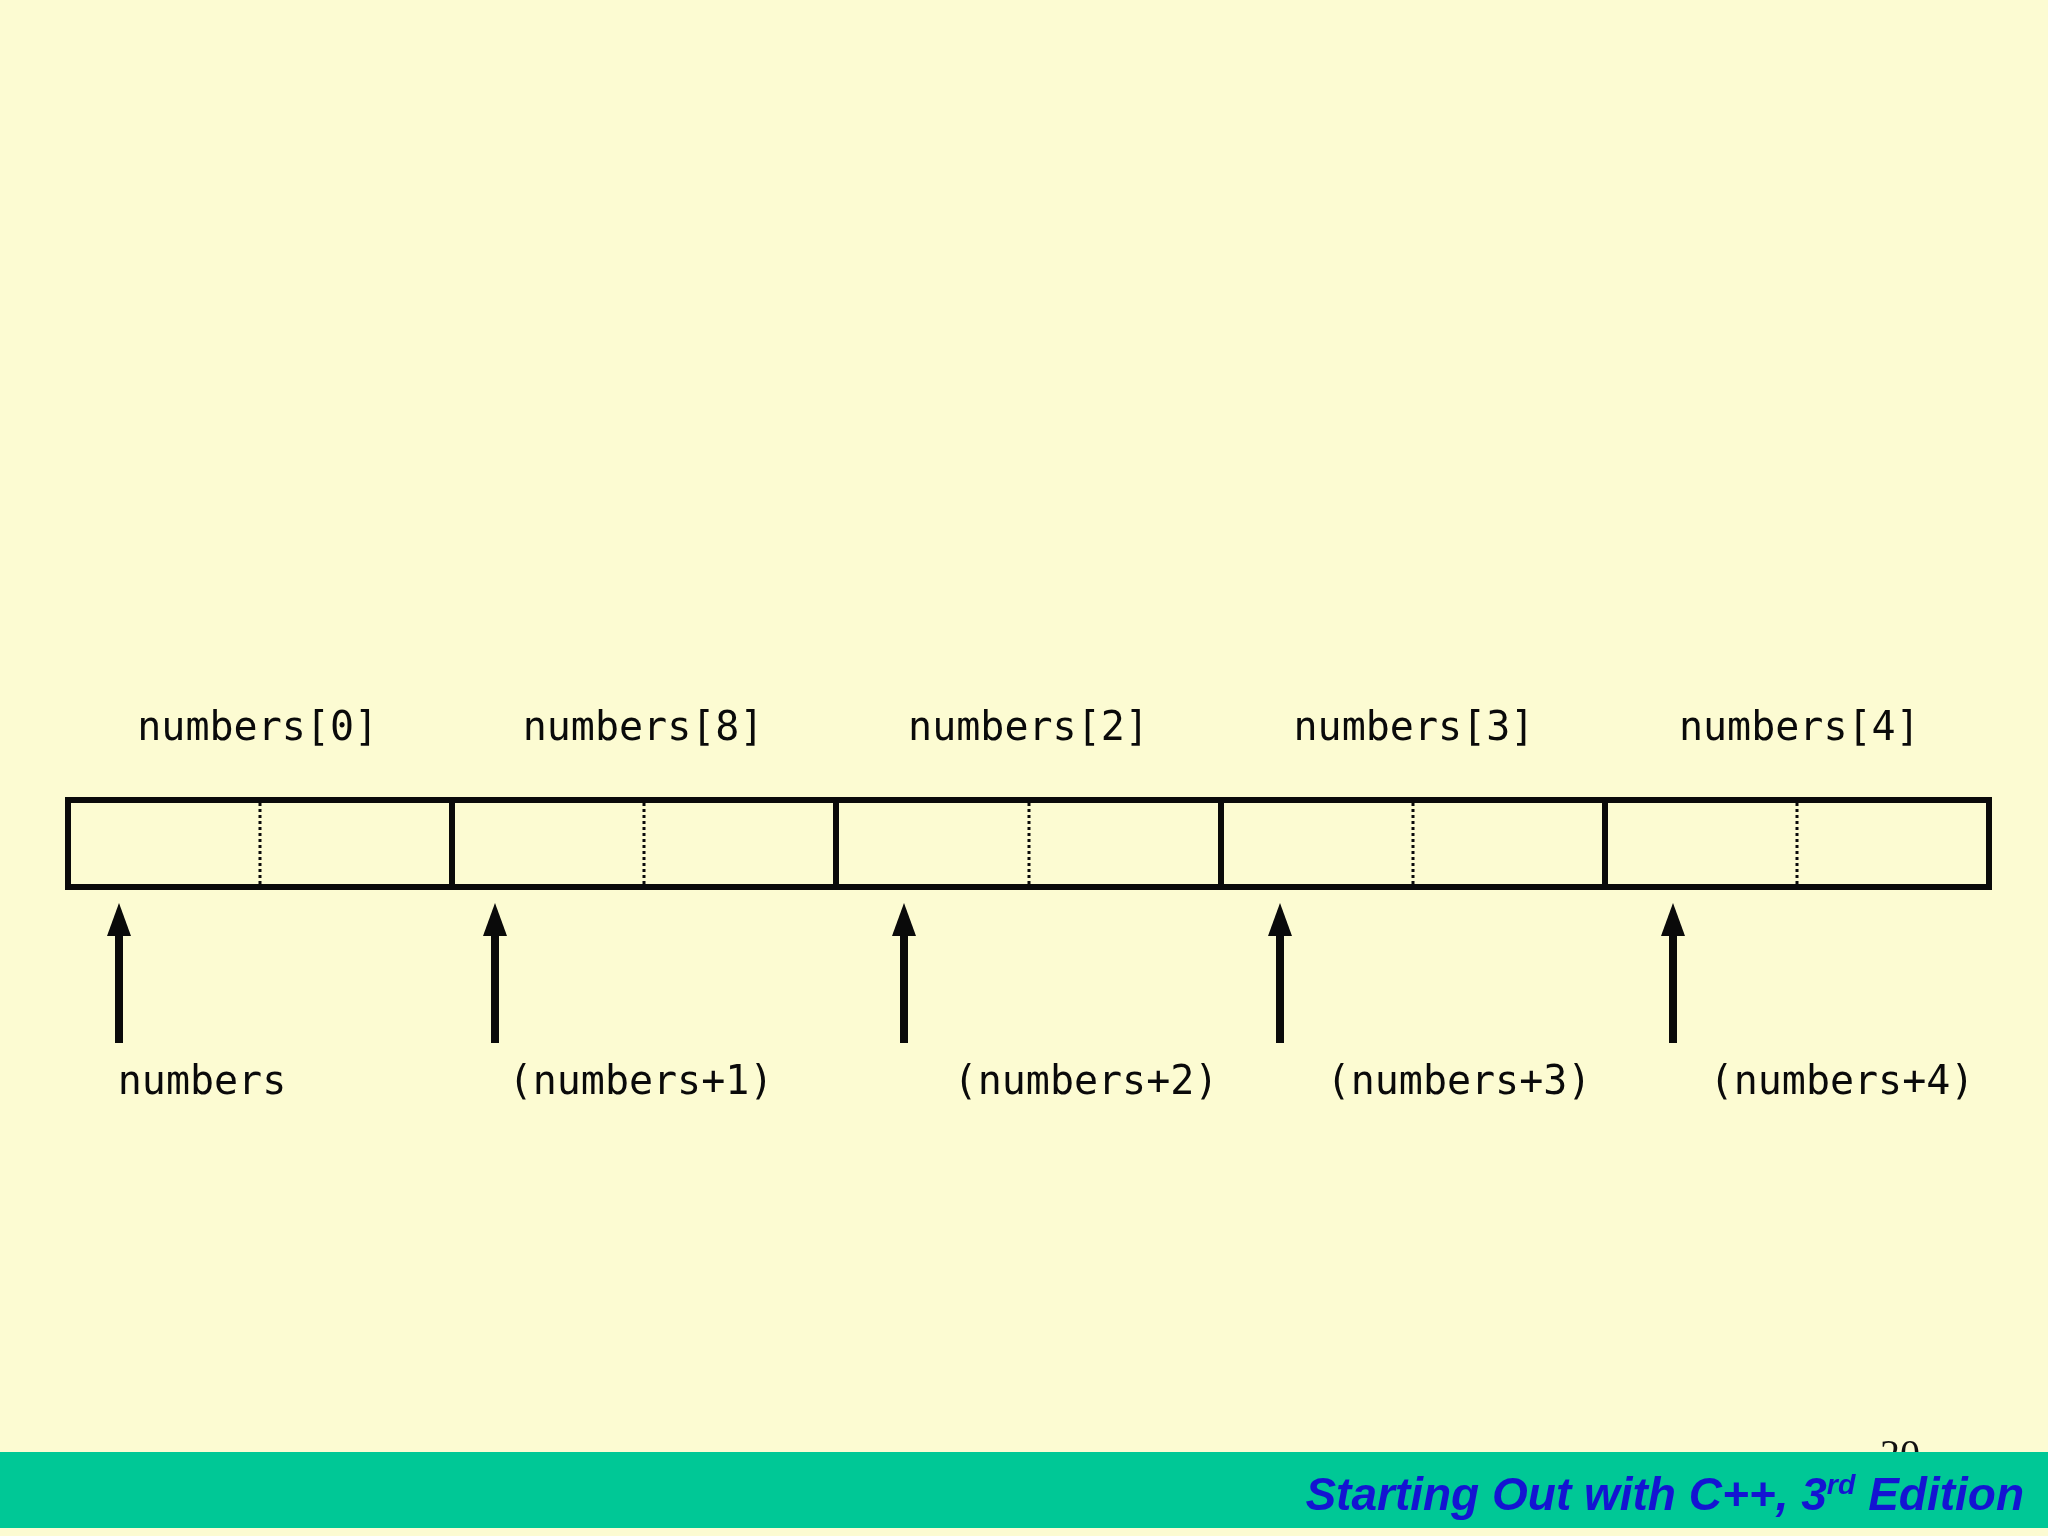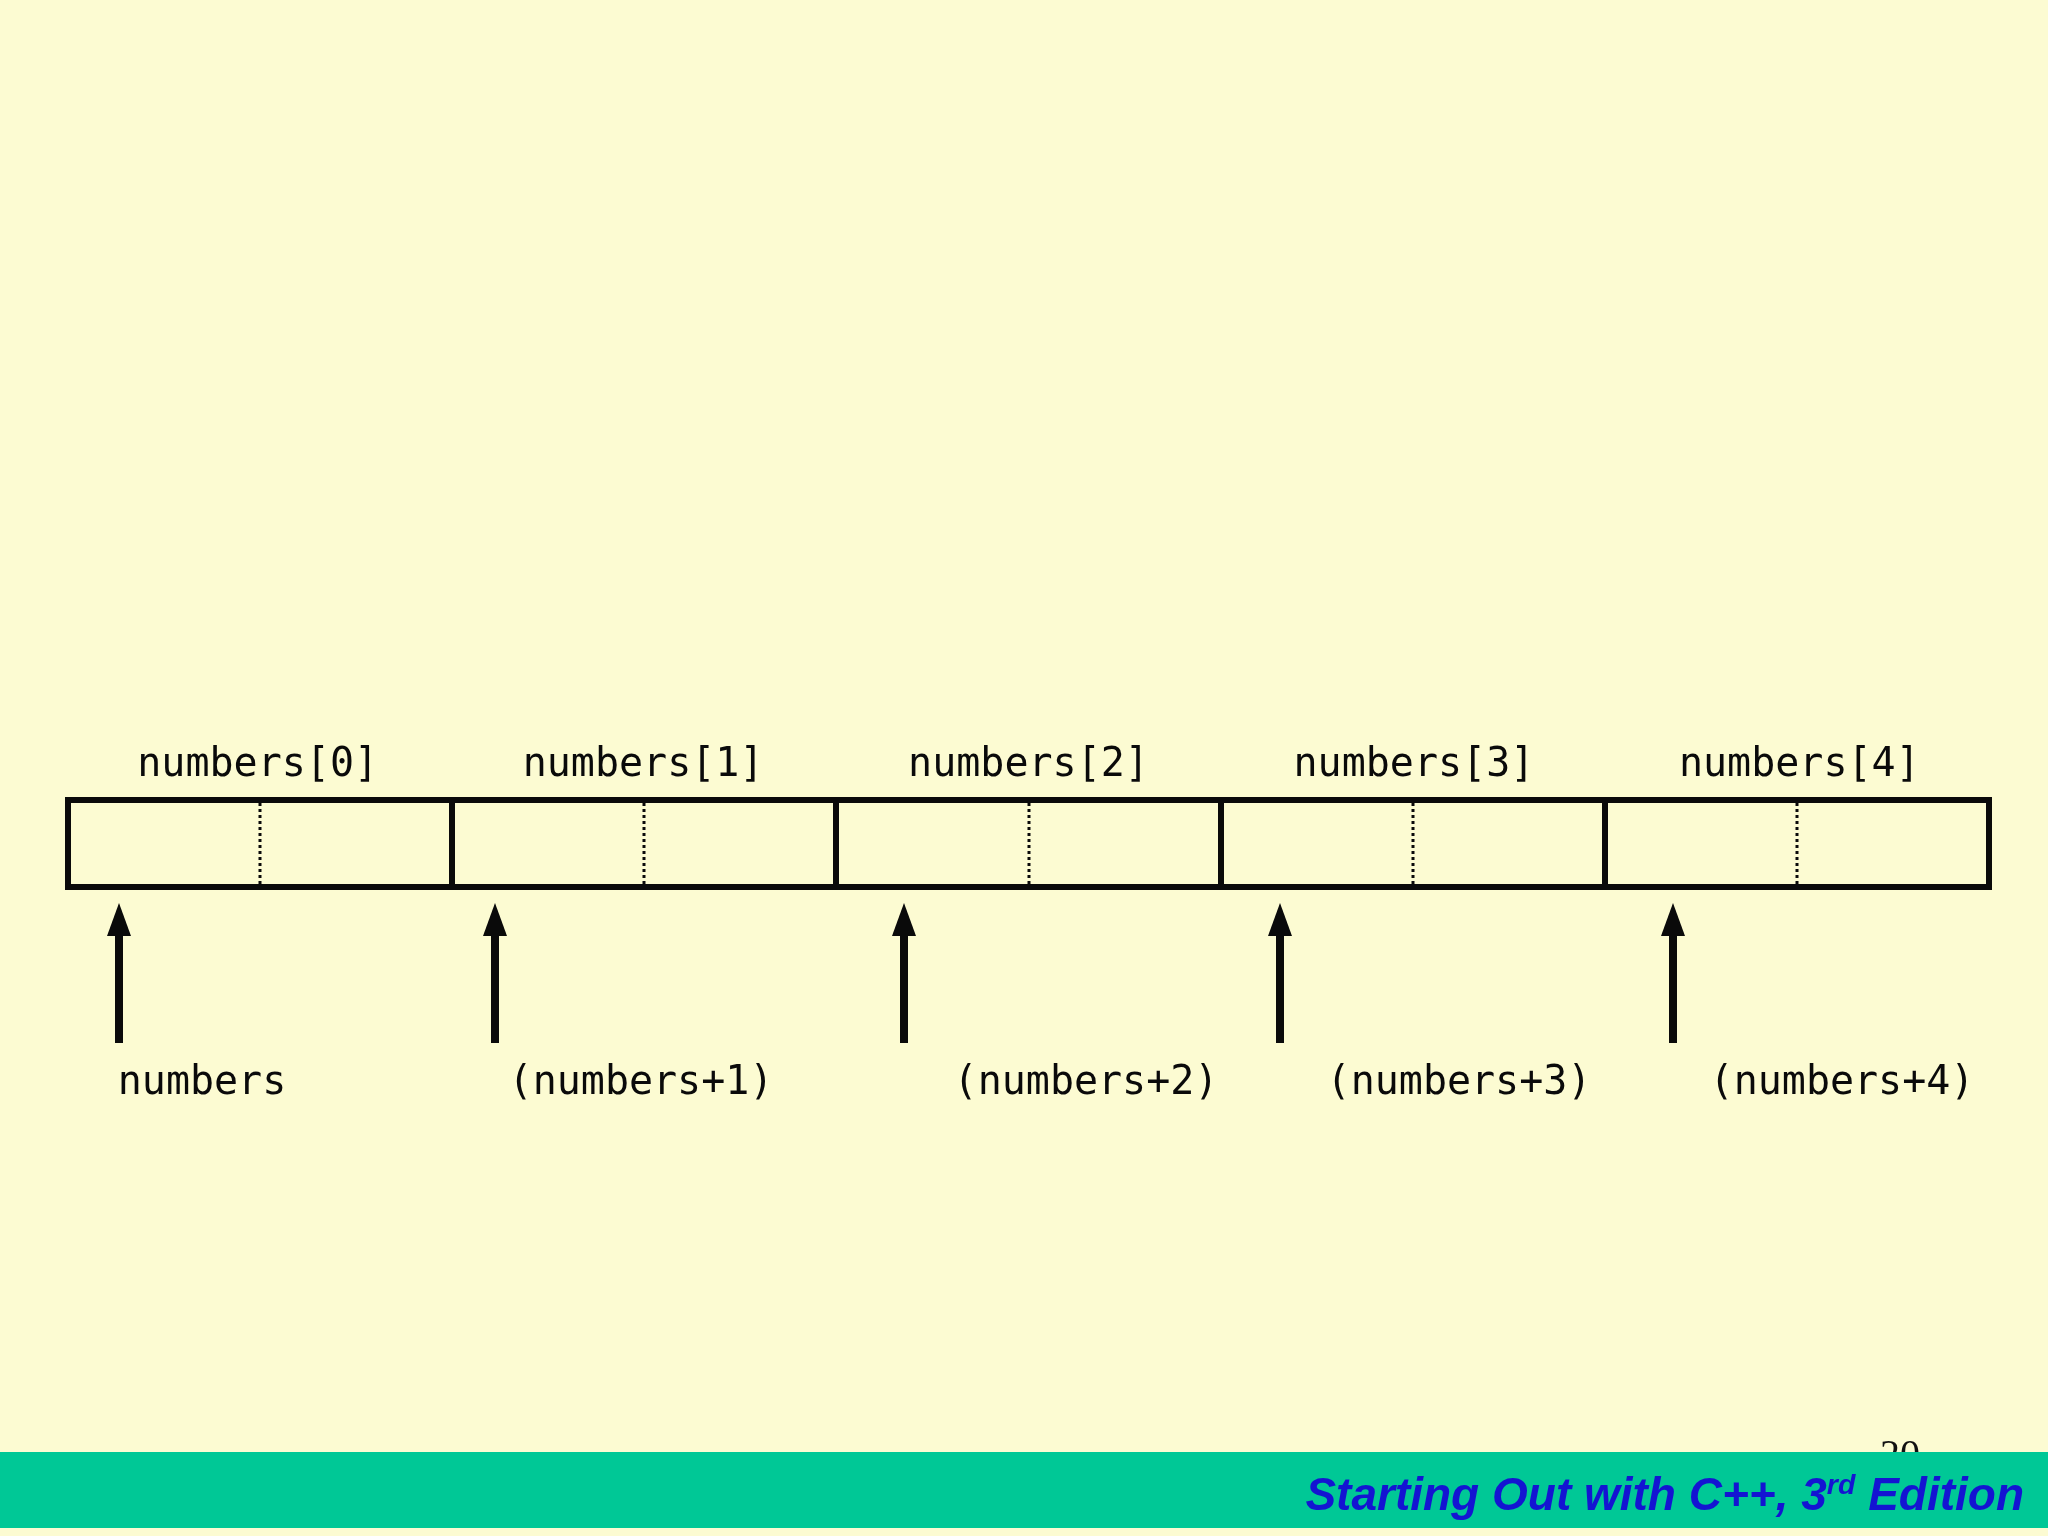--- a/index.html
+++ b/index.html
@@ -33,21 +33,20 @@
   }
 
   
   .index-label-row {
     position: absolute;
     left: 65px;
     top: 695px;
     width: 1927px;
     height: 70px;
     display: flex;
-    margin-top: 36px;
   }
   .index-label {
     flex: 1 1 0;
     text-align: center;
     font-family: "DejaVu Sans Mono", "Liberation Mono", monospace;
     font-size: 40px;
     line-height: 62px;
     color: #0A0A0A;
     letter-spacing: 0px;
     white-space: nowrap;
@@ -149,21 +148,21 @@
 </style>
 </head>
 <body>
 
 <div id="slide">
 
   <div id="diagram">
 
     <div class="index-label-row">
       <div class="index-label">numbers[0]</div>
-      <div class="index-label">numbers[1]</div>
+      <div class="index-label">numbers[8]</div>
       <div class="index-label">numbers[2]</div>
       <div class="index-label">numbers[3]</div>
       <div class="index-label">numbers[4]</div>
     </div>
 
     <div id="array-box">
       <div class="array-cell">
         <div class="cell-split"></div>
       </div>
       <div class="array-cell">

